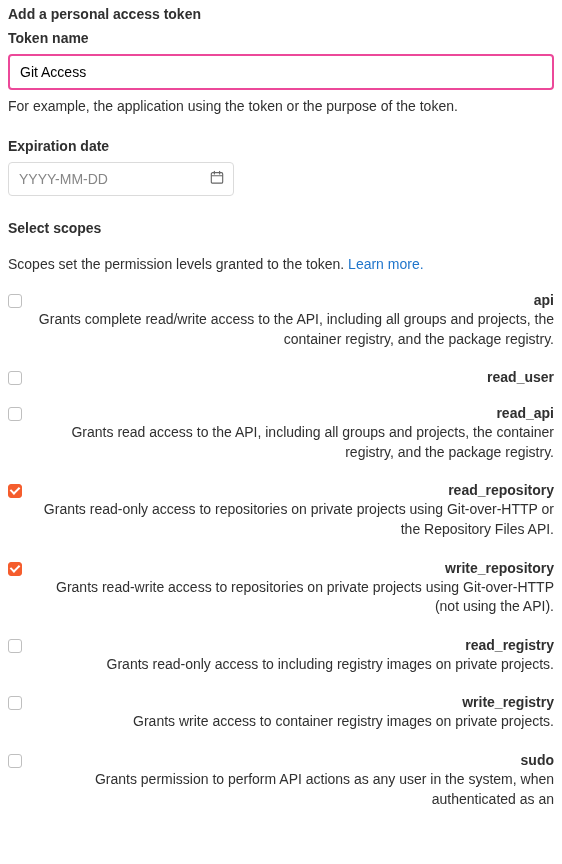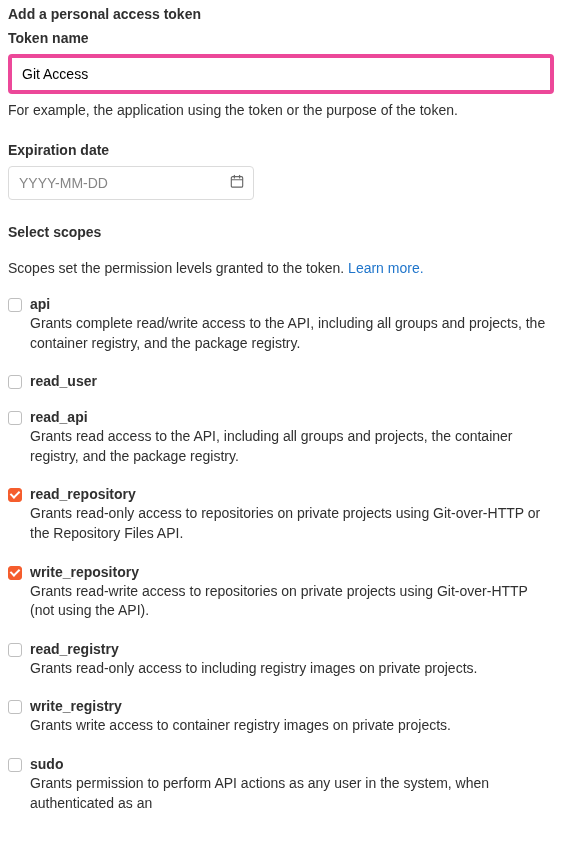--- a/index.html
+++ b/index.html
@@ -12,28 +12,28 @@
 }
 .form-container { padding: 6px 8px 8px 8px; }
 h2.heading { font-size: 14px; font-weight: 700; margin-bottom: 8px; }
 p.description { font-size: 14px; margin-bottom: 28px; line-height: 1.4; }
 .field-group { margin-bottom: 24px; }
 .field-label { font-size: 14px; font-weight: 700; display: block; margin-bottom: 8px; }
 .text-input {
   width: 100%;
   padding: 8px 10px;
   font-size: 14px;
-  border: 4px solid #ec4899;
+  border: 2px solid #ec4899;
   border-radius: 4px;
   outline: none;
   font-family: inherit;
 }
 .text-input::placeholder { color: #868686; }
 .help-text { font-size: 14px; color: #303030; margin-top: 8px; }
-.date-wrap { position: relative; width: 246px; }
+.date-wrap { position: relative; width: 226px; }
 .date-input {
   width: 100%;
   padding: 8px 34px 8px 10px;
   font-size: 14px;
   border: 1px solid #dbdbdb;
   border-radius: 4px;
   outline: none;
   font-family: inherit;
 }
 .date-input::placeholder { color: #868686; }
@@ -72,21 +72,21 @@
   content: "";
   position: absolute;
   left: 3px;
   top: 0px;
   width: 4px;
   height: 7px;
   border: solid #fff;
   border-width: 0 2px 2px 0;
   transform: rotate(45deg);
 }
-.scope-body { flex: 1; }
+.scope-body { flex: 1; text-align: right; }
 .scope-name { font-weight: 700; font-size: 14px; display: block; }
 .scope-desc { font-size: 14px; color: #303030; line-height: 1.4; margin-top: 2px; }
 </style>
 </head>
 <body>
 
 <div class="form-container">
   <h2 class="heading">Add a personal access token</h2>
 
   <div class="field-group">

